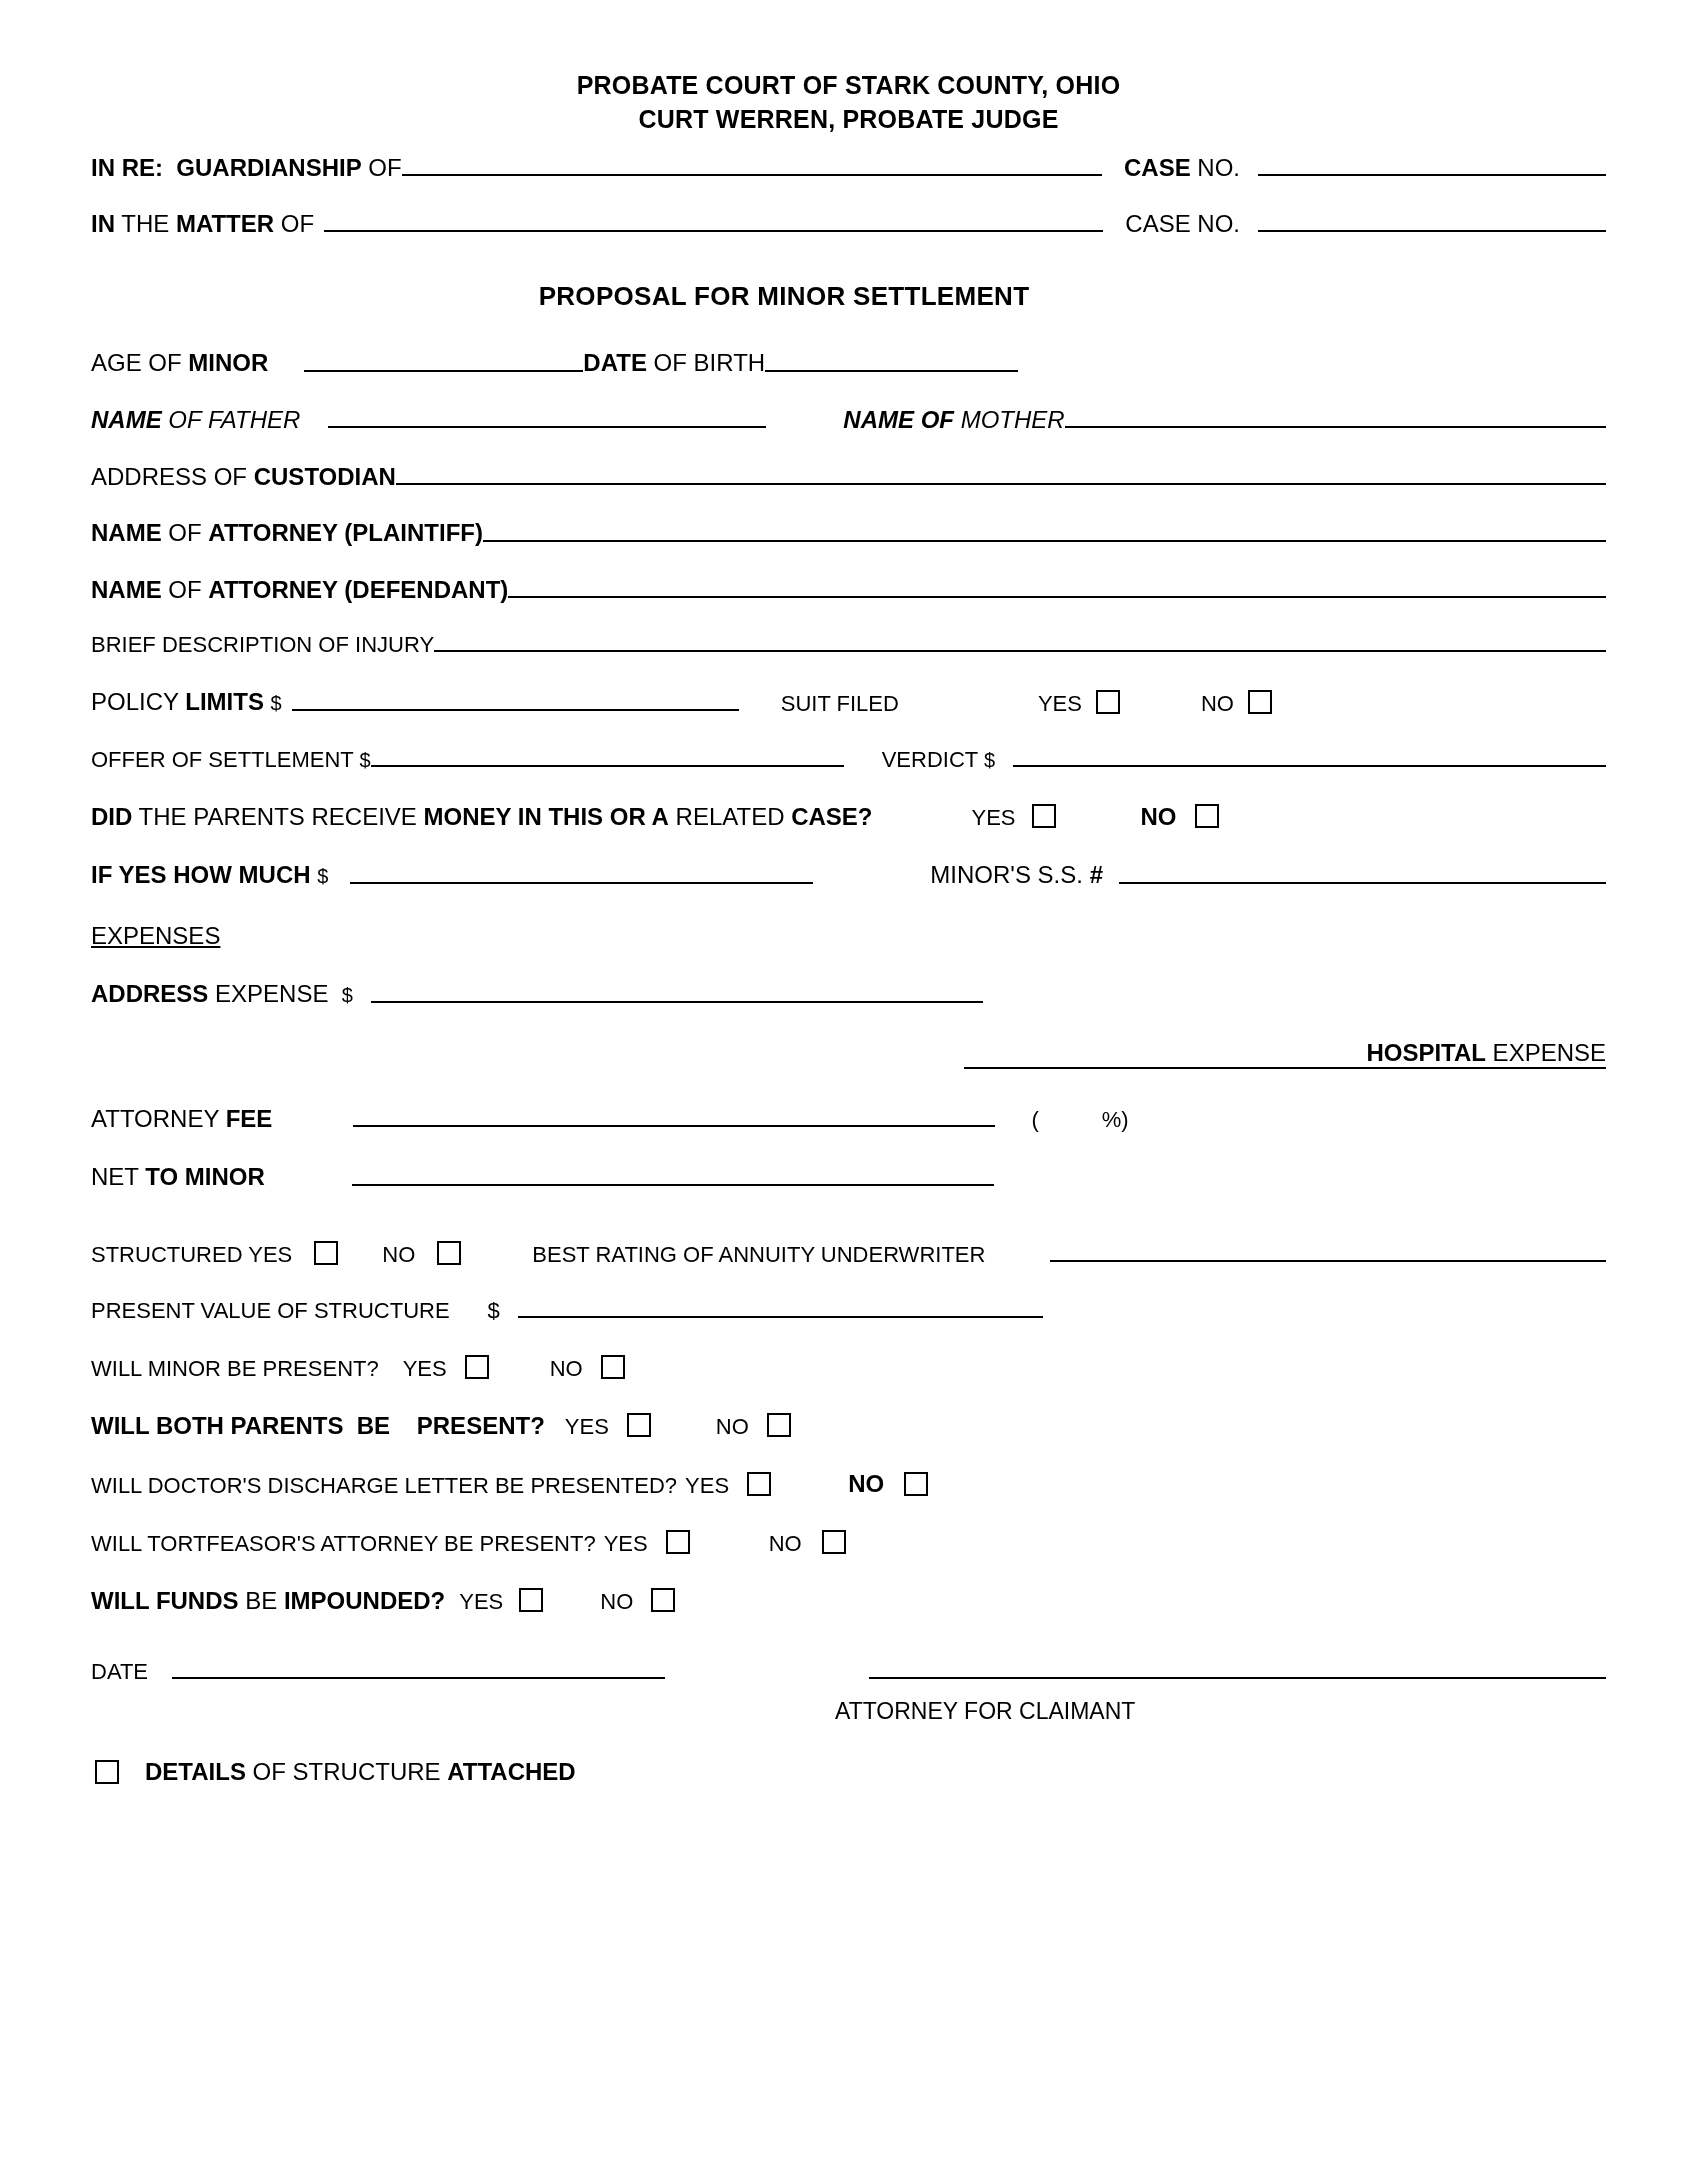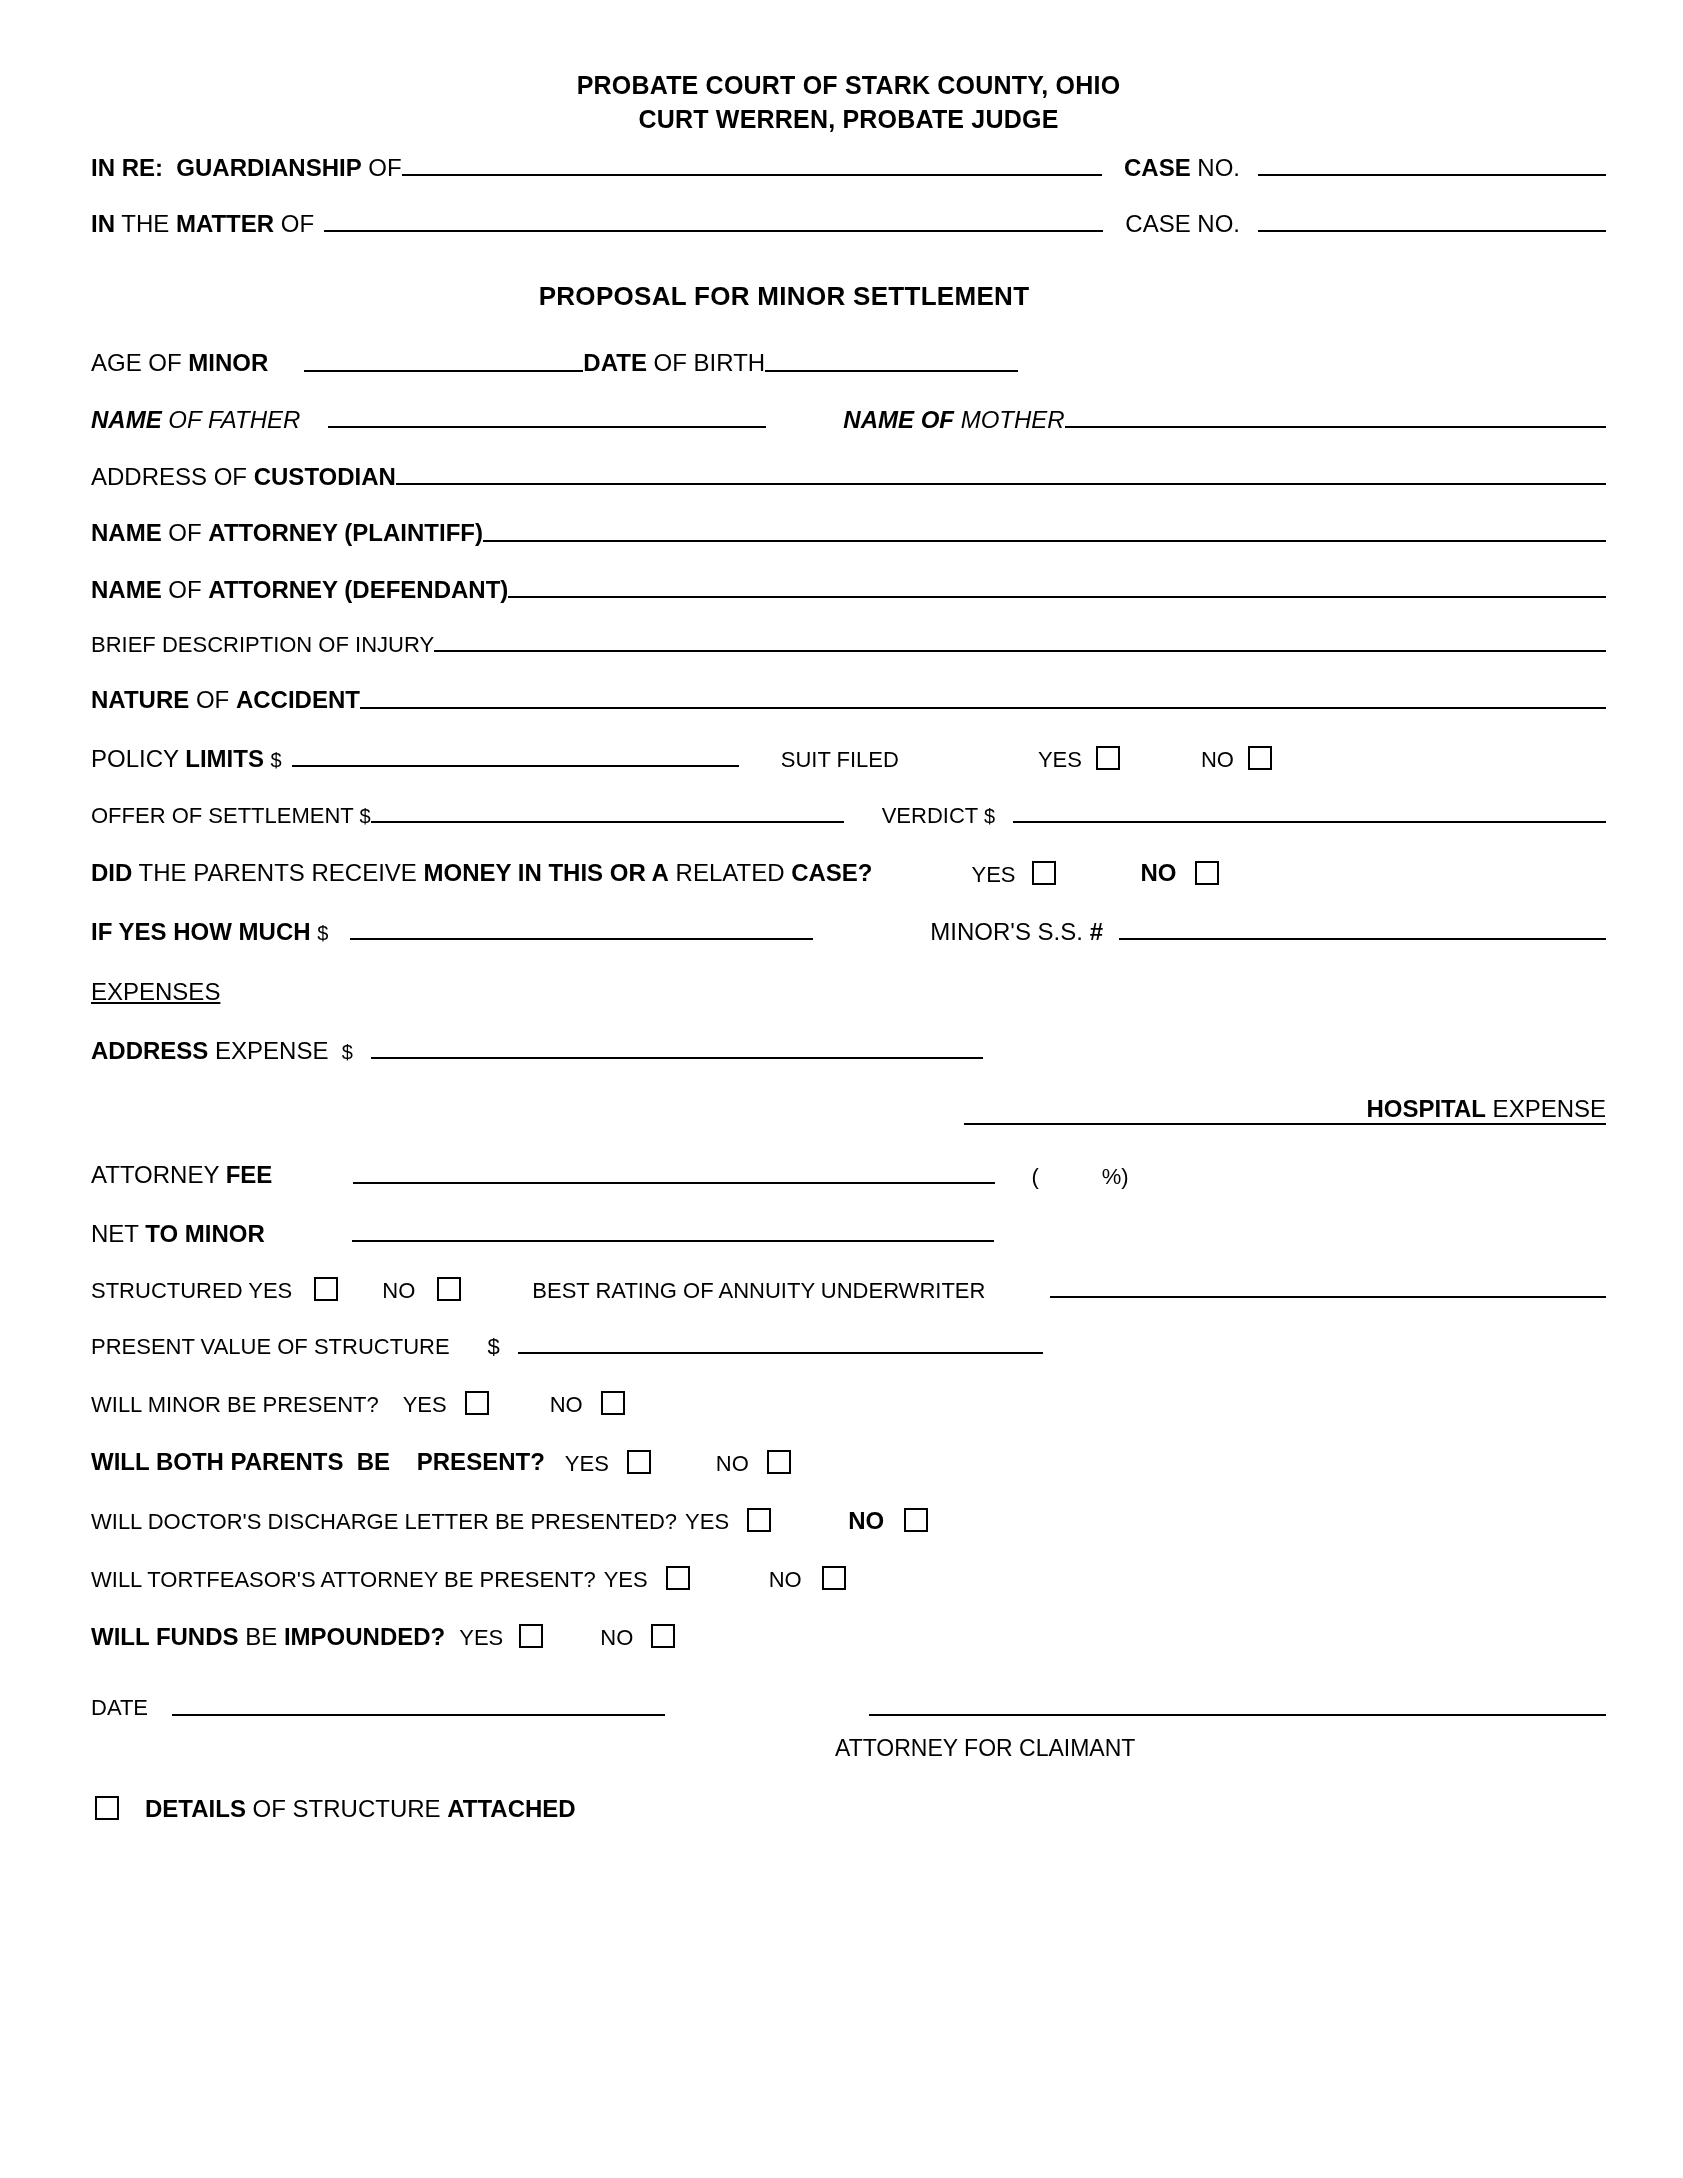--- a/index.html
+++ b/index.html
@@ -130,24 +130,20 @@
   <div class="row" style="margin-top:30px;">
     <span class="mix"><b>NAME</b> OF <b>ATTORNEY (DEFENDANT)</b></span>
     <span class="line grow" style="min-width:119px;"></span>
   </div>
 
   <div class="row" style="margin-top:30px;">
     <span class="mix sm">BRIEF DESCRIPTION OF INJURY</span>
     <span class="line grow" style="min-width:119px;"></span>
   </div>
 
-  <div class="row" style="margin-top:30px;">
-    <span class="mix"><b>NATURE</b> OF <b>ACCIDENT</b></span>
-    <span class="line grow" style="min-width:119px;"></span>
-  </div>
 
   <div class="row" style="margin-top:32px;">
     <span class="mix">POLICY <b>LIMITS</b> <span class="dollar">$</span></span>
     <span class="line" style="width:447px;margin-left:10px;"></span>
     <span class="sp" style="width:42px;"></span>
     <span class="mix sm">SUIT FILED</span>
     <span class="sp" style="width:139px;"></span>
     <span class="mix sm">YES</span>
     <span class="cbx" style="margin-left:14px;"></span>
     <span class="sp" style="width:81px;"></span>
@@ -203,21 +199,21 @@
     <span class="mix sm">(</span>
     <span class="line" style="width:63px;border-bottom:none;"></span>
     <span class="mix sm">%)</span>
   </div>
 
   <div class="row" style="margin-top:32px;">
     <span class="mix">NET <b>TO MINOR</b></span>
     <span class="line" style="width:642px;margin-left:87px;"></span>
   </div>
 
-  <div class="row" style="margin-top:30px;">
+  <div class="row" style="margin-top:50px;">
     <span class="mix sm">STRUCTURED YES</span>
     <span class="cbx" style="margin-left:22px;"></span>
     <span class="sp" style="width:44px;"></span>
     <span class="mix sm">NO</span>
     <span class="cbx" style="margin-left:22px;"></span>
     <span class="sp" style="width:71px;"></span>
     <span class="mix sm">BEST RATING OF ANNUITY UNDERWRITER</span>
     <span class="sp" style="width:65px;"></span>
     <span class="line grow" style="min-width:99px;"></span>
   </div>

